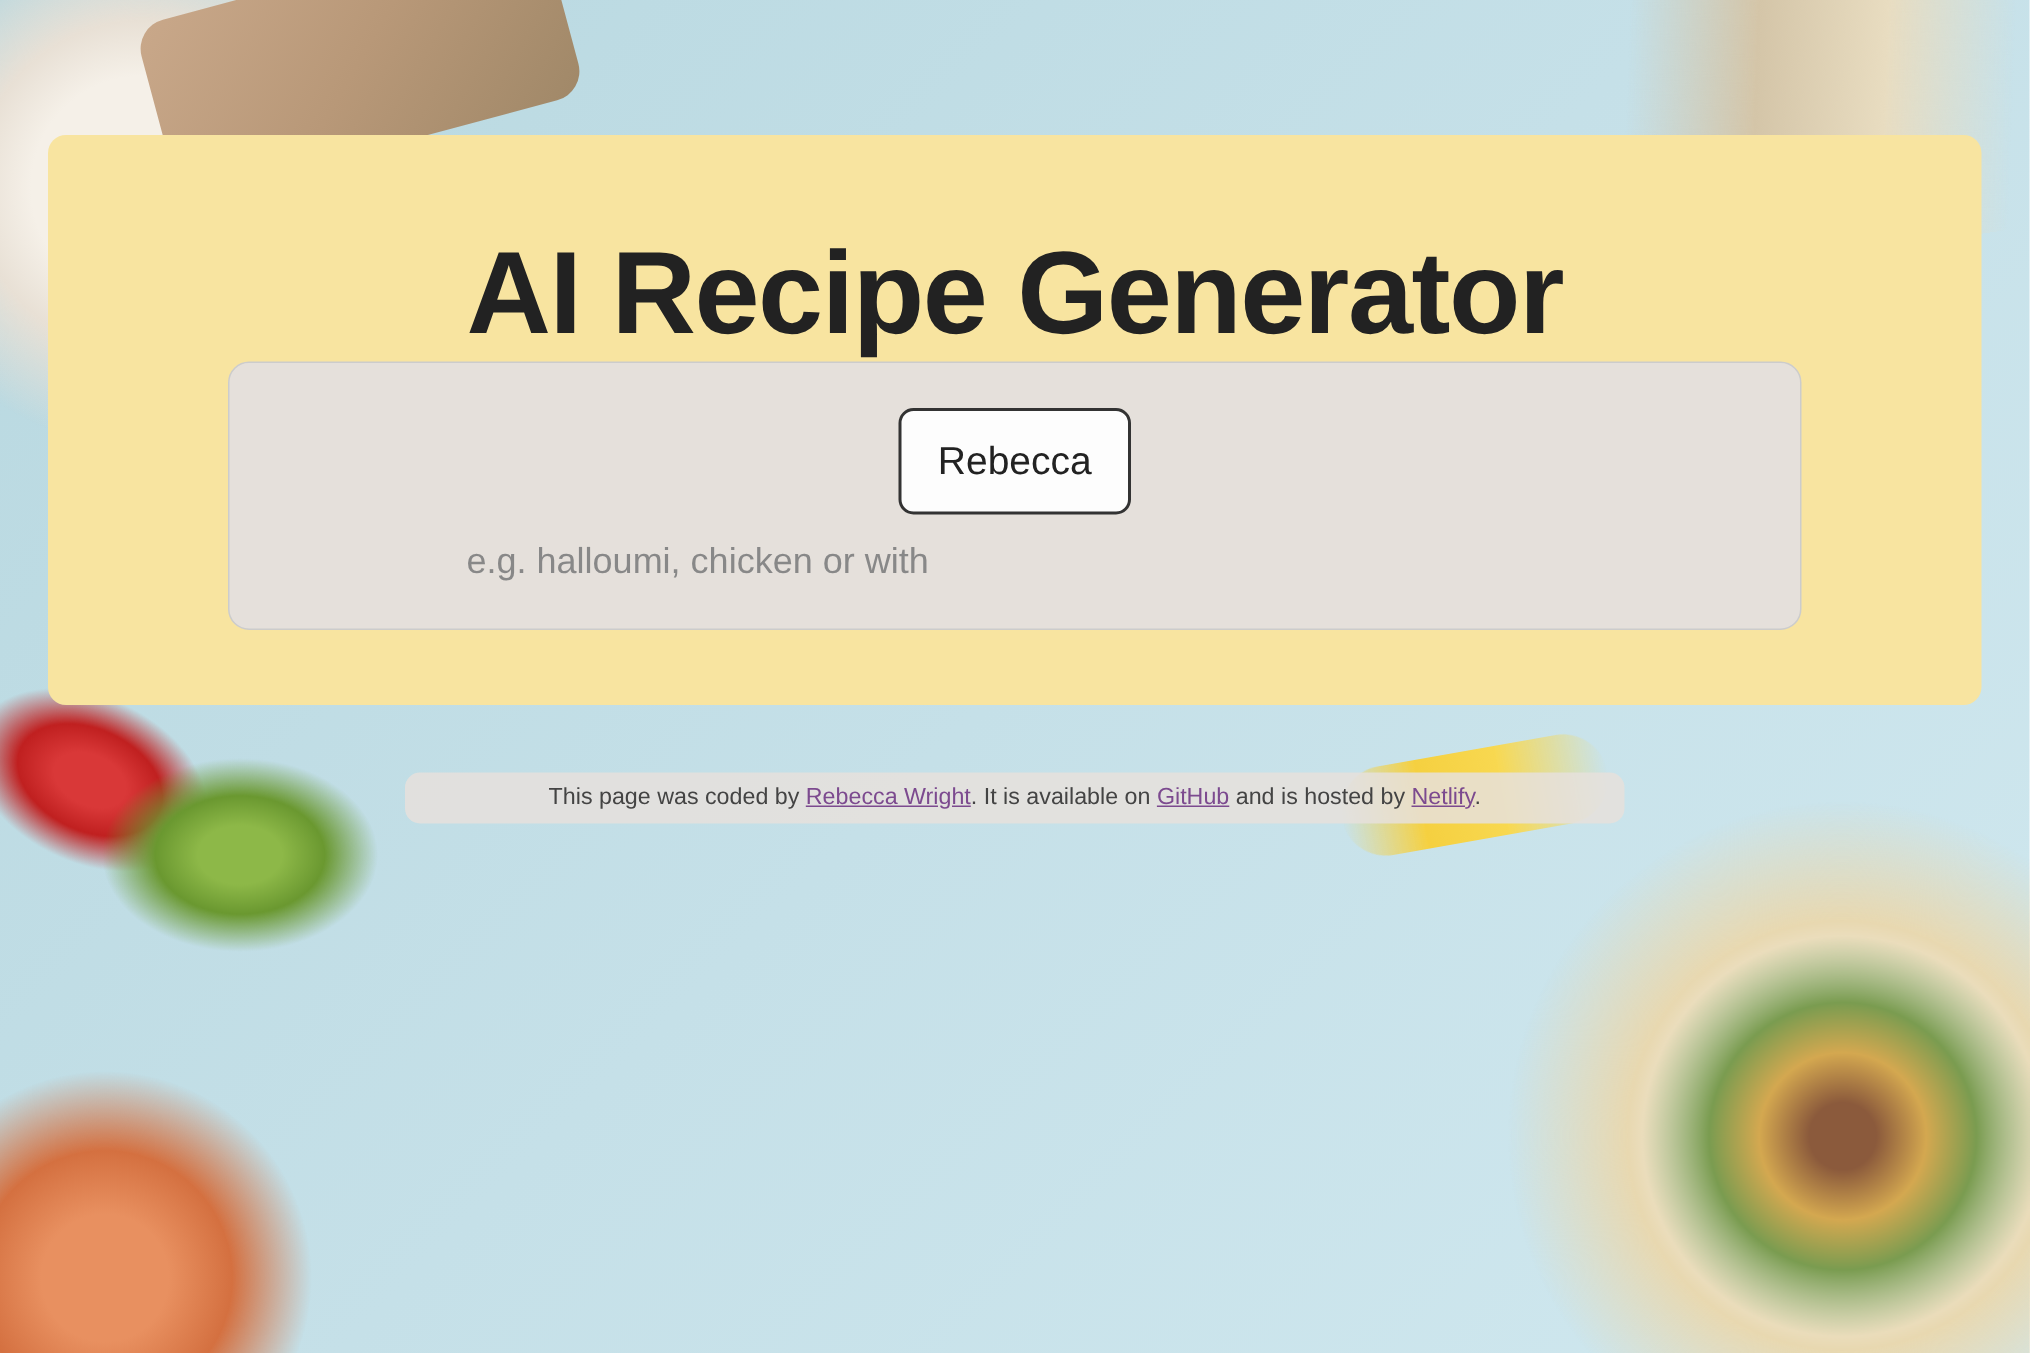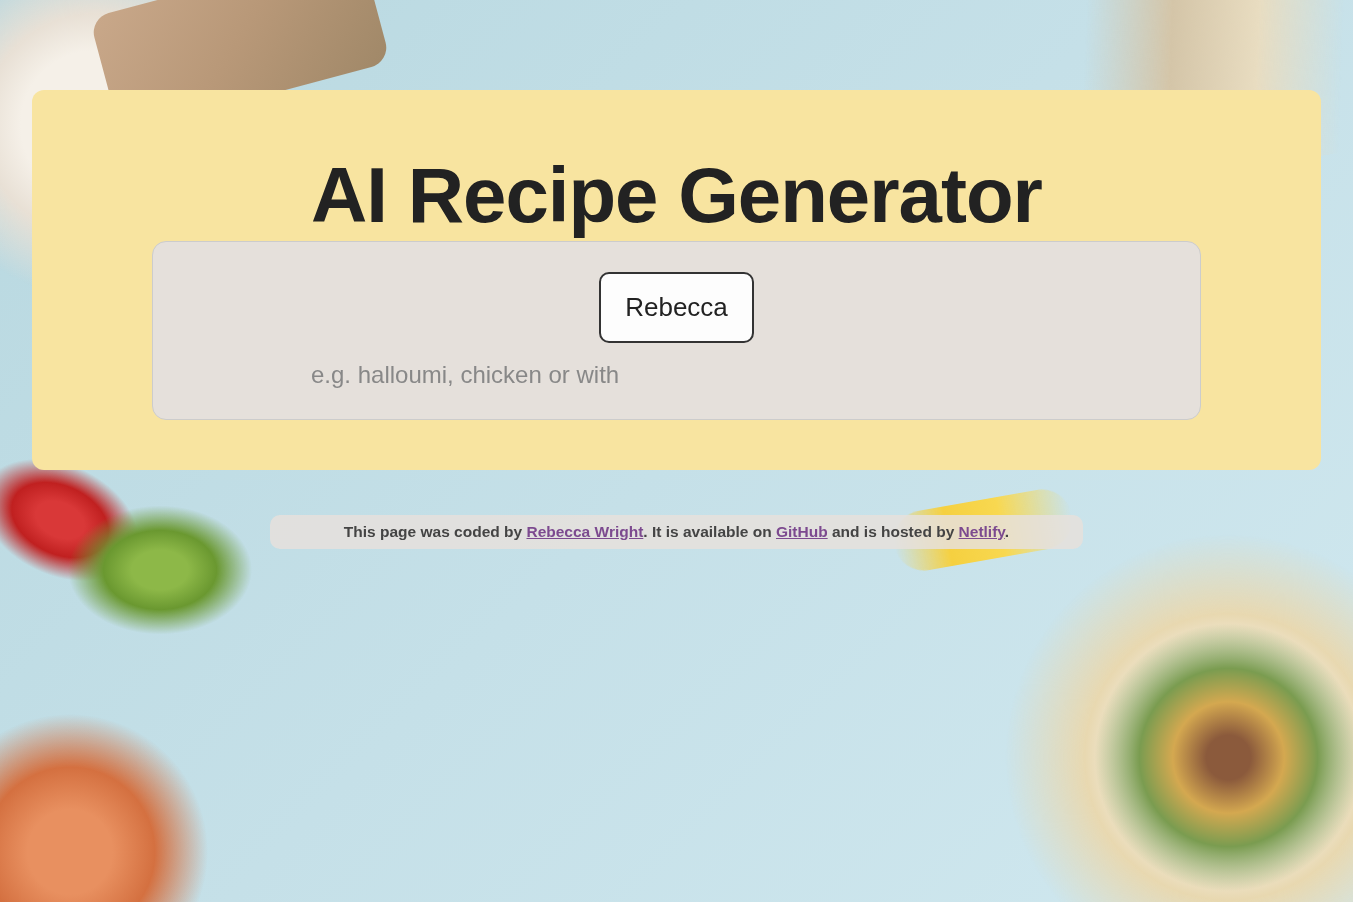--- a/index.html
+++ b/index.html
@@ -179,21 +179,20 @@
     }
     
     .footer {
       margin: 45px 270px 0 270px;
       background-color: rgba(230, 225, 220, 0.85);
       border-radius: 10px;
       padding: 8px 20px;
       text-align: center;
       font-size: 15.5px;
       color: #444;
-      font-weight: bold;
     }
     
     .footer a {
       color: #7c4a8f;
       text-decoration: underline;
     }
   </style>
 </head>
 <body>
 

